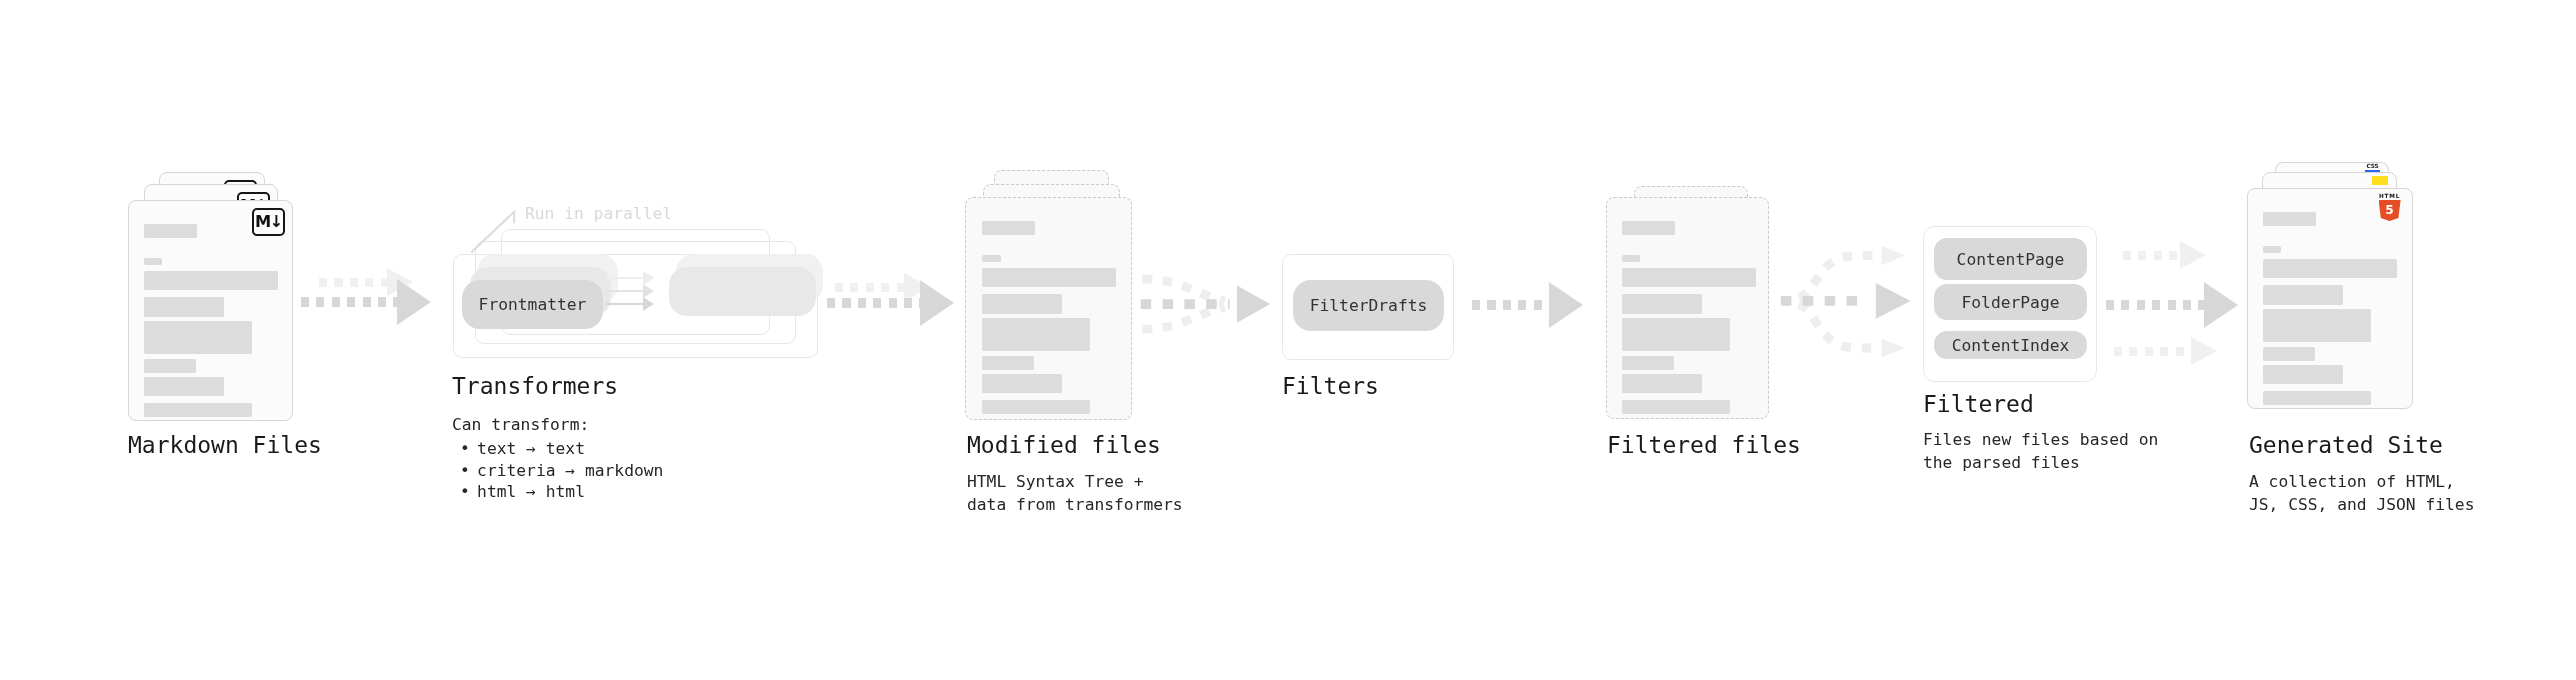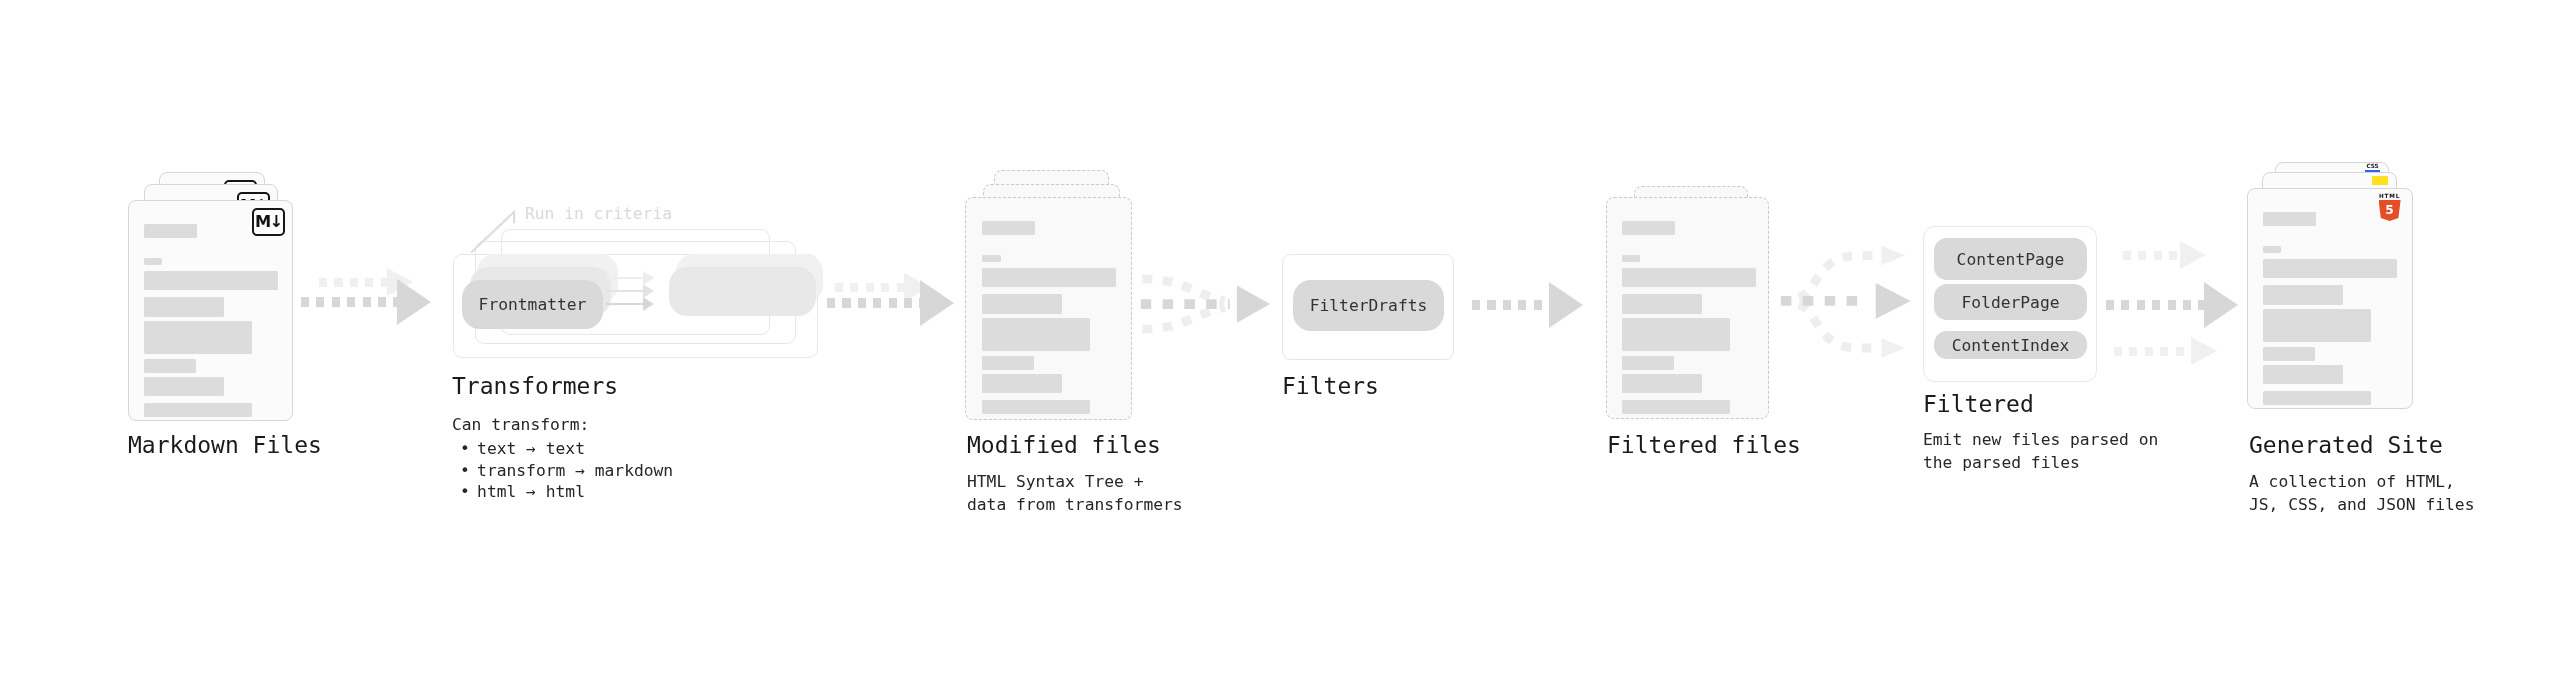--- a/index.html
+++ b/index.html
@@ -116,31 +116,31 @@
       <div class="mh"></div>
     </div>
   <div class="marr" style="left:606px;top:297px;--mc:#d7d7d7">
       <div class="line"></div>
       <div class="mh"></div>
     </div>
 
   <svg style="left:459px;top:202px" width="73" height="57" viewBox="0 0 90 70">
     <polyline points="15,62 68,12 68,26" fill="none" stroke="#dcdcdc" stroke-width="2.5"></polyline>
   </svg>
-  <div class="note" style="left:525px;top:204px">Run in criteria</div>
+  <div class="note" style="left:525px;top:204px">Run in parallel</div>
 
   <div class="title" style="left:452px;top:374px">Transformers</div>
   <div class="desc" style="left:452px;top:413px">Can transform:</div>
   <div class="brow" style="left:460px;top:439px">
     <span>•</span>
     <span>text → text</span>
   </div>
   <div class="brow" style="left:460px;top:461px">
     <span>•</span>
-    <span>transform → markdown</span>
+    <span>criteria → markdown</span>
   </div>
   <div class="brow" style="left:460px;top:482px">
     <span>•</span>
     <span>html → html</span>
   </div>
 
   <div class="arr lite" style="left:835px;top:273px">
       <div class="d" style="width:69px"></div>
       <div class="h"></div>
     </div>
@@ -205,21 +205,21 @@
     <polygon points="130,116 159,128 130,140" fill="#f0f0f0"></polygon>
     <path d="M6,70 H112" fill="none" stroke="#d7d7d7" stroke-width="12" stroke-dasharray="13 14"></path>
     <polygon points="123,48 166,70 123,92" fill="#d7d7d7"></polygon>
   </svg>
 
   <div class="cont" style="left:1923px;top:226px;width:174px;height:156px;border-radius:11.4px"></div>
   <div class="gbox ebox" style="left:1934px;top:238px;width:153px;height:42px">ContentPage</div>
   <div class="gbox ebox" style="left:1934px;top:284px;width:153px;height:36px">FolderPage</div>
   <div class="gbox ebox" style="left:1934px;top:331px;width:153px;height:28px">ContentIndex</div>
   <div class="title" style="left:1923px;top:392px">Filtered</div>
-  <div class="desc" style="left:1923px;top:428px">Emit new files parsed on
+  <div class="desc" style="left:1923px;top:428px">Files new files based on
 the parsed files</div>
 
   <div class="arr lite" style="left:2123px;top:241px">
       <div class="d" style="width:57px"></div>
       <div class="h"></div>
     </div>
   <div class="arr dark" style="left:2106px;top:282px">
       <div class="d" style="width:98px"></div>
       <div class="h"></div>
     </div>

